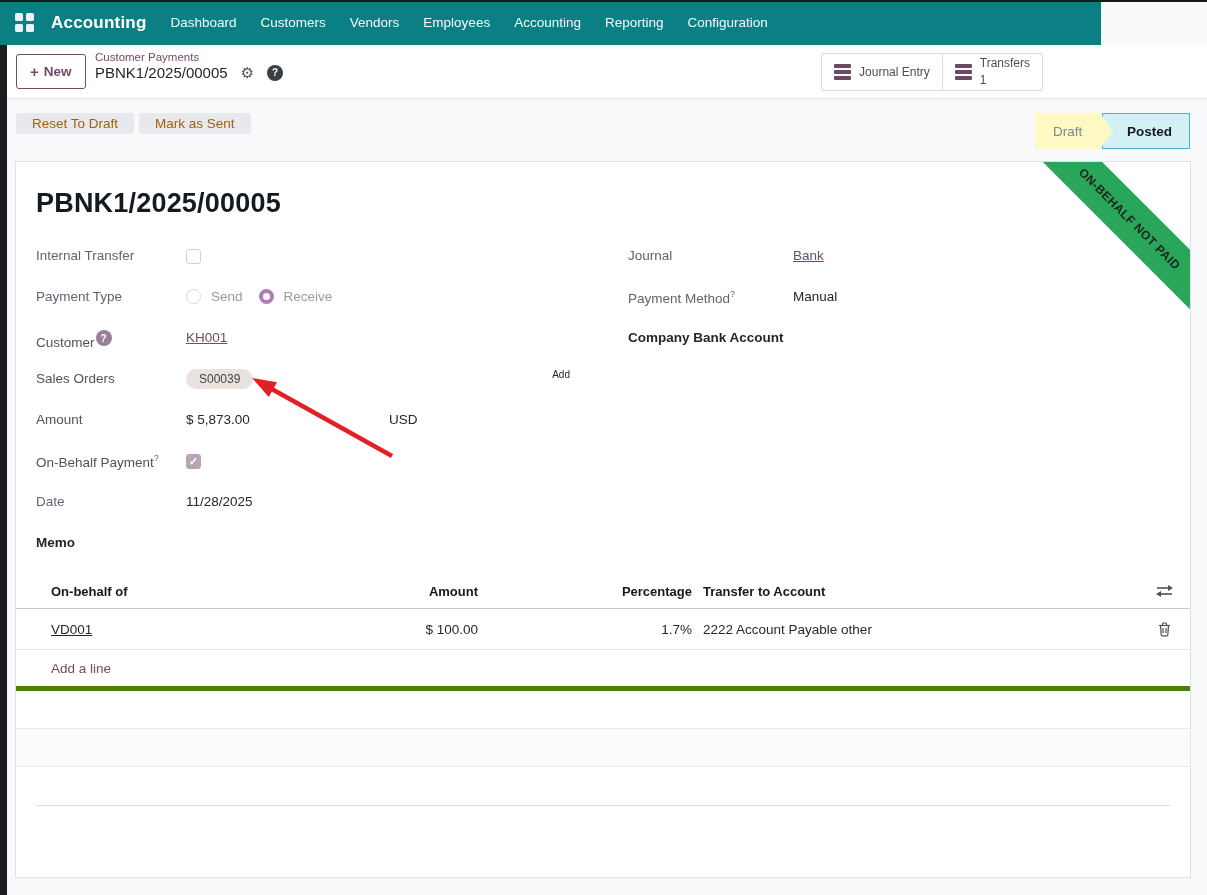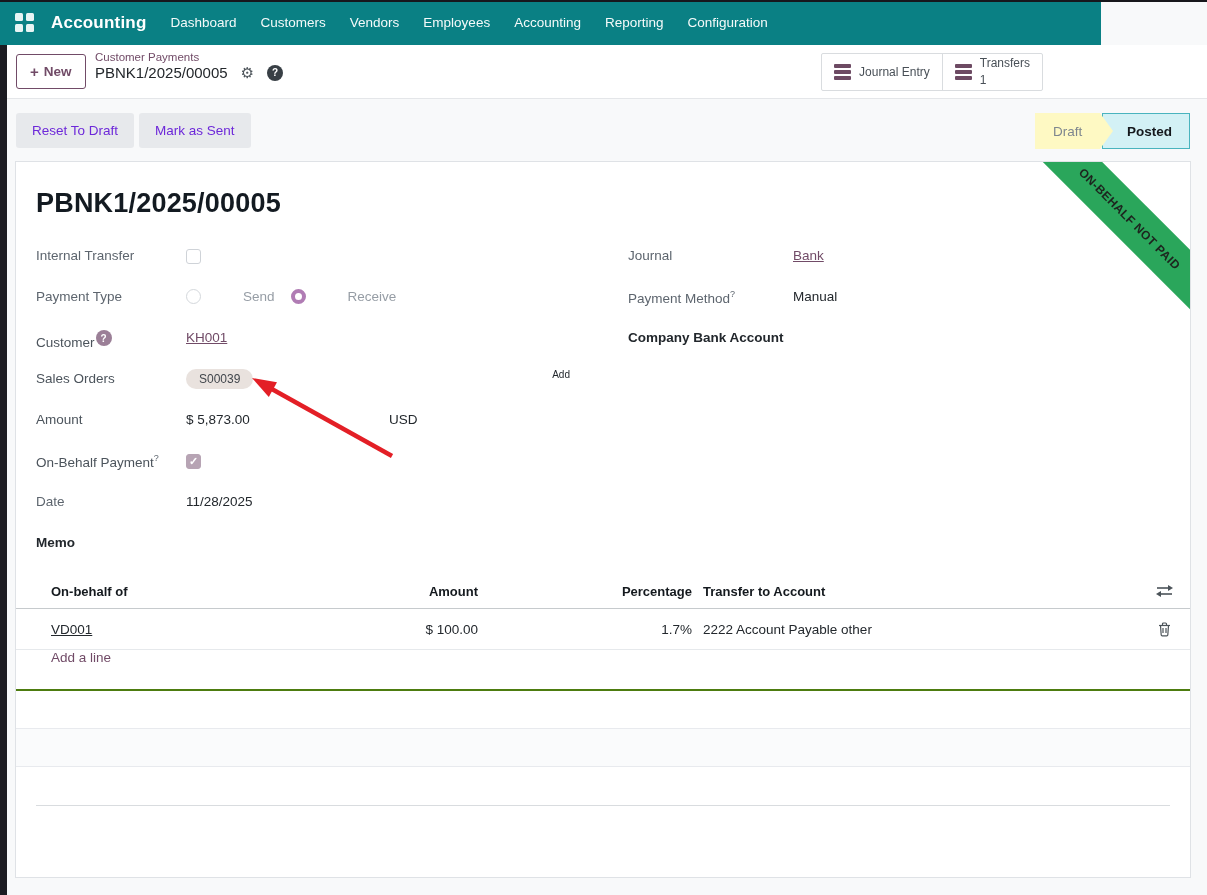--- a/index.html
+++ b/index.html
@@ -32,21 +32,21 @@
   .smart-btn { display:flex; align-items:center; gap:8px; padding:0 12px; cursor:pointer; }
   .smart-btn + .smart-btn { border-left:1px solid #d9dcdf; }
   .bars-icon { width:17px; display:flex; flex-direction:column; gap:2.5px; }
   .bars-icon span { height:3.5px; background:#6d4a63; border-radius:1px; }
   .smart-btn-label { font-size:12px; color:#495057; line-height:1.2; }
   .smart-btn-count { font-size:12px; color:#495057; line-height:1.1; }
 
   
   .status-bar { position:absolute; top:99px; left:0; width:1207px; height:62px; padding:14px 17px 0 16px; display:flex; justify-content:space-between; z-index:30; }
   .action-btns { display:flex; gap:5px; }
-  .btn-gray { height:35px; padding:0 16px; background:#e7e9ec; border:none; border-radius:3px; font-size:13.5px; color:#6d28d9; font-family:"Liberation Sans",sans-serif; cursor:pointer; }
+  .btn-gray { height:21px; padding:0 16px; background:#e7e9ec; border:none; border-radius:3px; font-size:13.5px; color:#a16207; font-family:"Liberation Sans",sans-serif; cursor:pointer; }
   .statusbar-states { display:flex; height:36px; }
   .state-draft { position:relative; z-index:2; background:#fef9c3; color:#7e868e; font-size:13.5px; display:flex; align-items:center; padding:0 14px 0 18px; width:78px;
     clip-path:polygon(0 0, calc(100% - 13px) 0, 100% 50%, calc(100% - 13px) 100%, 0 100%); cursor:pointer; }
   .state-posted { position:relative; margin-left:-11px; background:#d3f1f5; border:1px solid #49b4be; color:#15181c; font-size:13.5px; font-weight:700; display:flex; align-items:center; padding:0 17px 0 24px; cursor:pointer; }
 
   
   .sheet { position:absolute; top:161px; left:15px; width:1176px; height:717px; background:#ffffff; border:1px solid #dfe2e6; z-index:10; overflow:hidden; }
   .ribbon-wrap { position:absolute; top:0; right:0; width:152px; height:152px; overflow:hidden; pointer-events:none; }
   .ribbon { position:absolute; top:36px; right:-62px; width:245px; transform:rotate(45deg); background:#2aa65b; color:#1d241e; text-align:center; font-size:12px; font-weight:bold; padding:14px 0; letter-spacing:0.4px; }
 
@@ -60,21 +60,21 @@
   .field-value { font-size:13.5px; color:#23282d; padding-top:2px; }
   .link-value { color:#714B67; cursor:pointer;text-decoration:underline; }
   sup.qmark { font-size:9px; color:#5d656e; }
 
   .checkbox { width:15px; height:15px; border:1px solid #cfd3d8; border-radius:3px; background:#fff; margin-top:3px; cursor:pointer; }
   .checkbox.checked { background:#b7a4b4; border-color:#b7a4b4; color:#fff; font-size:11px; font-weight:bold; display:flex; align-items:center; justify-content:center; line-height:1; }
 
   .radio-group { display:flex; align-items:center; gap:10px; padding-top:2px; }
   .radio { width:15px; height:15px; border-radius:50%; border:1px solid #d4d8dc; background:#fff; }
   .radio.selected { border:4.5px solid #b07cb4; }
-  .radio-label { font-size:13.5px; color:#969da5; margin-right:6px;margin-left:32px; }
+  .radio-label { font-size:13.5px; color:#969da5; margin-right:6px; }
 
   .q-badge { display:inline-flex; width:16px; height:16px; border-radius:50%; background:#9b7f97; color:#fff; font-size:10px; font-weight:bold; align-items:center; justify-content:center; vertical-align:super; margin-left:1px; cursor:pointer; }
 
   .tag-pill { display:inline-block; background:#e9e2de; border-radius:11px; padding:3px 13px; font-size:12px; color:#41464c; cursor:pointer; }
   .sales-orders-value { flex-grow:1; display:flex; justify-content:space-between; align-items:flex-start; }
   .add-link { font-size:10px; color:#23282d; cursor:pointer; margin-right:8px; }
 
   .amount-value { display:inline-block; width:203px; }
 
   
@@ -86,21 +86,21 @@
   
   .dist-table { width:100%; }
   .t-row { display:grid; grid-template-columns:320px 142px 214px 1fr 52px; align-items:center; }
   .t-head { height:35px; border-bottom:1px solid #c6cacd; }
   .t-head .cell { font-size:13px; font-weight:bold; color:#14191e; }
   .t-body-row { height:41px; border-bottom:1px solid #e6e9ec; }
   .cell { font-size:13.5px; color:#23282d; padding:0 11px; }
   .cell.first { padding-left:35px; }
   .cell.num { text-align:right; padding-right:0; }
   .cell.icon-cell { display:flex; justify-content:center; }
-  .addline-row { height:41px; display:flex; border-bottom:2px solid #4d7c0f; }
+  .addline-row { height:41px; display:flex; align-items:center; border-bottom:5px solid #4d7c0f; }
   .addline-link { font-size:13.5px; color:#714B67; padding-left:35px; cursor:pointer; }
   .empty-row-white { height:38px; border-bottom:1px solid #e8eaee; background:#fff; }
   .empty-row-gray { height:38px; border-bottom:1px solid #e8eaee; background:#fafbfc; }
   .empty-block { height:57px; background:#fff; position:relative; }
   .empty-block .divider { position:absolute; top:38px; left:20px; right:20px; border-top:1px solid #d9dcdf; }
 
   .icon-svg { display:block; }
 
   
   .arrow-overlay { position:absolute; top:0; left:0; width:1207px; height:895px; z-index:70; pointer-events:none; }

